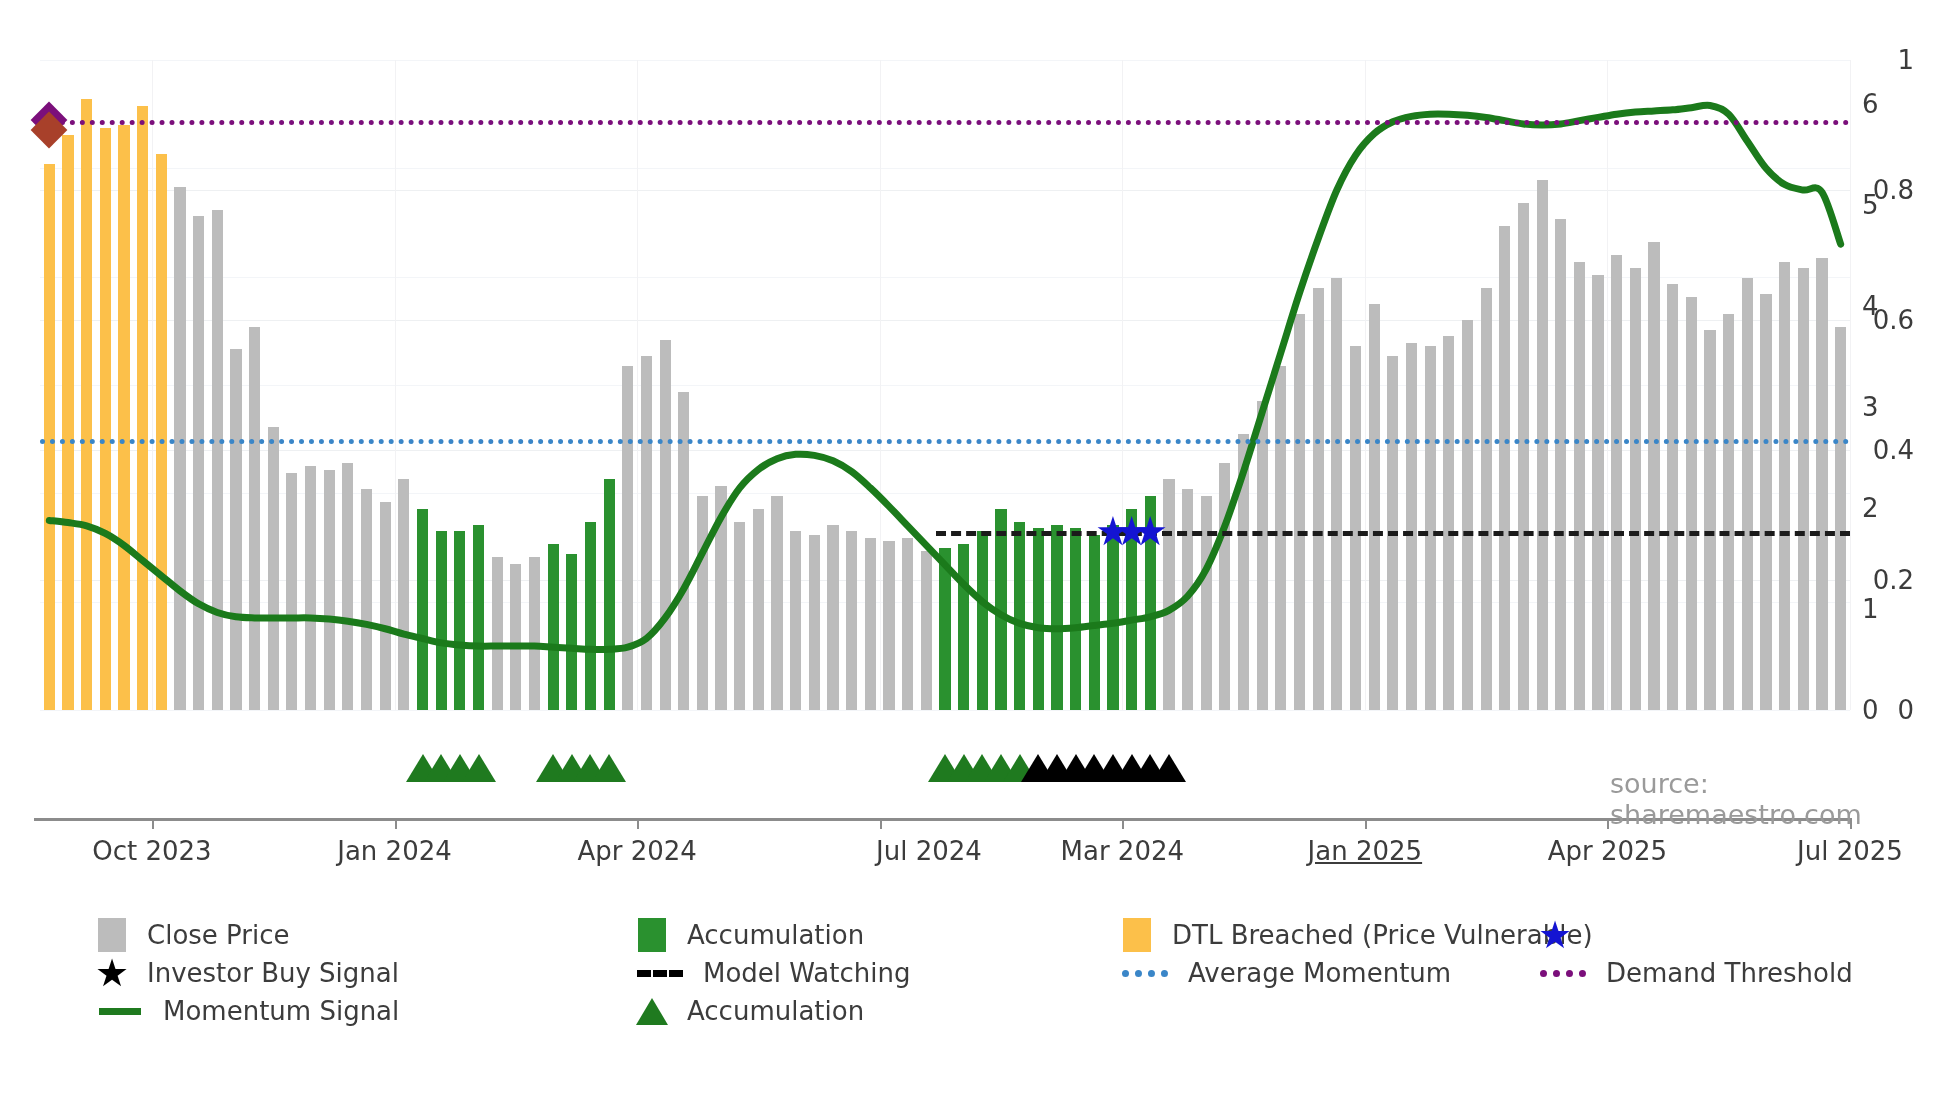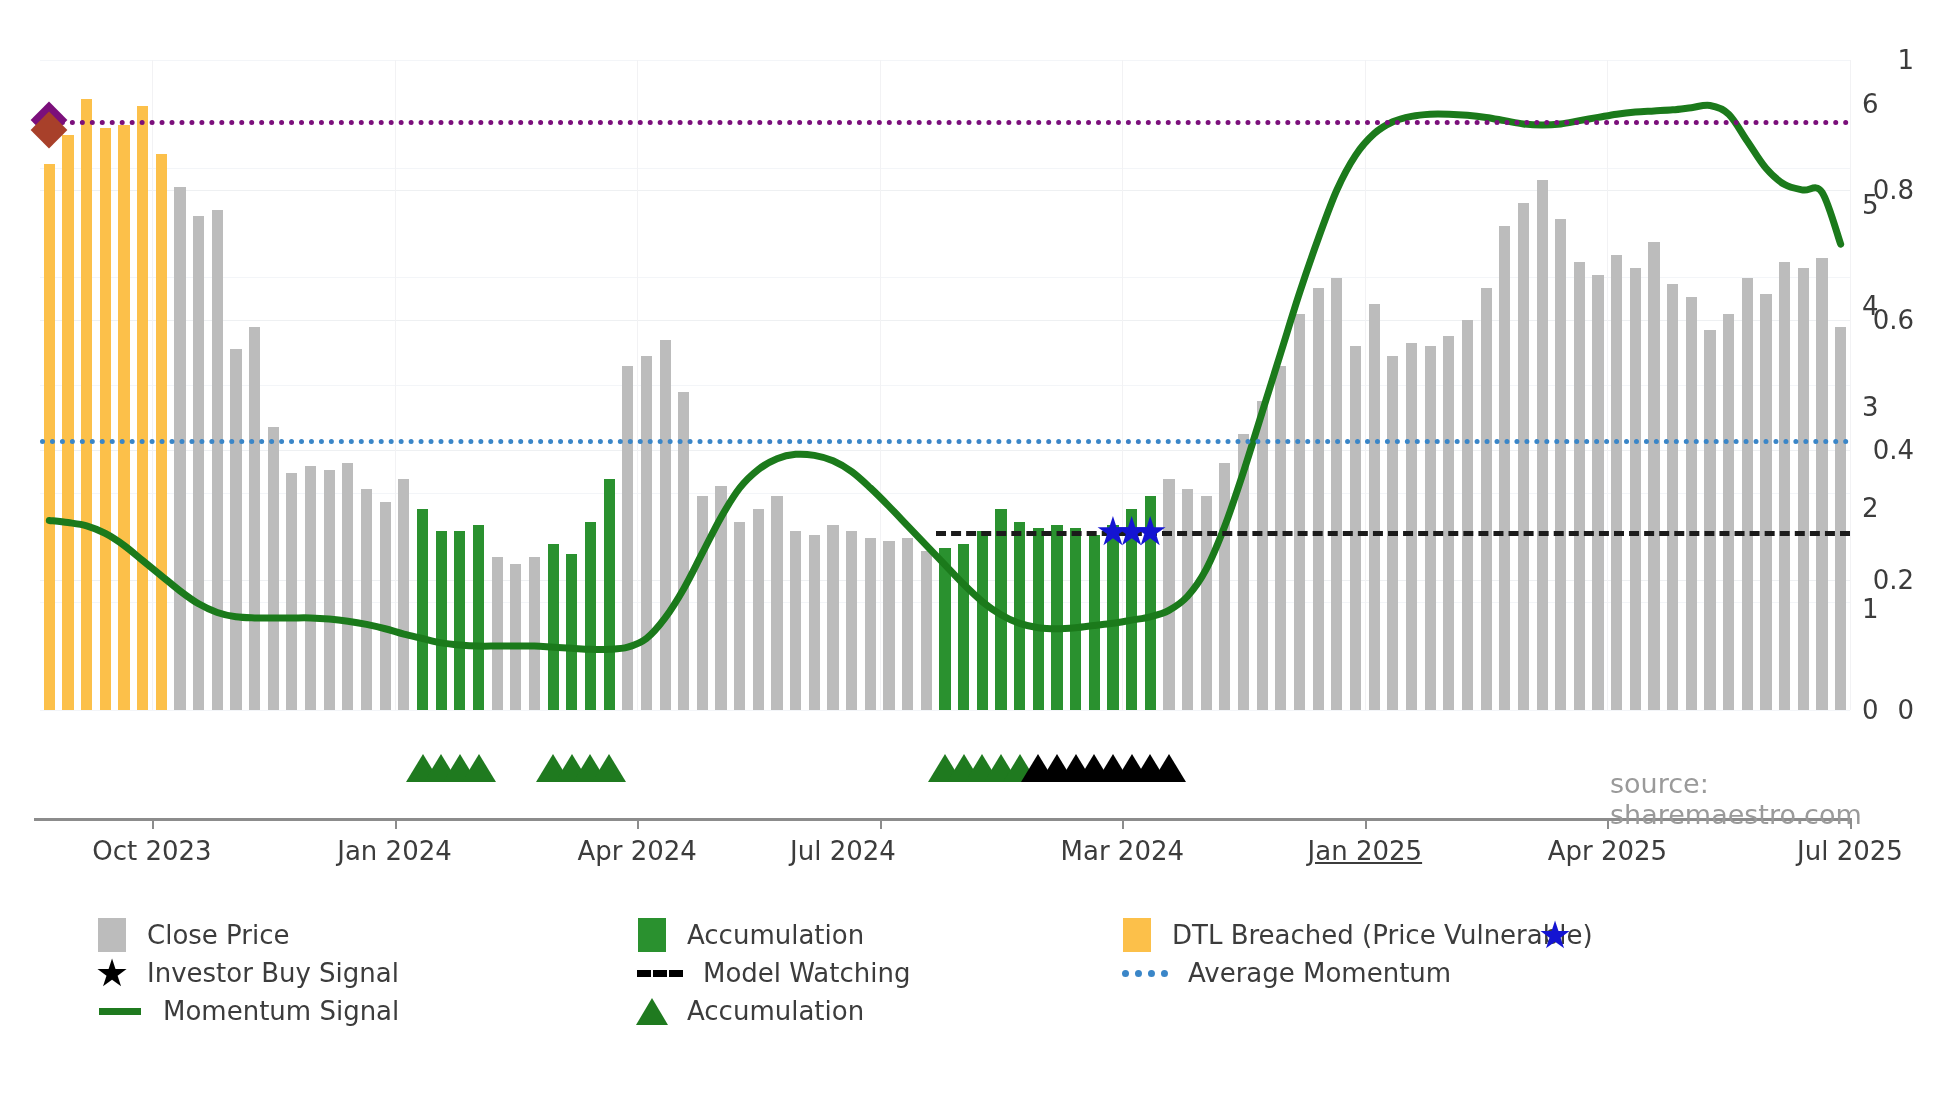--- a/index.html
+++ b/index.html
@@ -252,21 +252,21 @@
 
   <div class="xaxis-line"></div>
   <div id="xaxis-ticks">
       <div class="xtick-mark" style="left: 151.959px;"></div>
       <div class="xtick-label" style="left: 151.959px;">Oct 2023</div>
       <div class="xtick-mark" style="left: 394.536px;"></div>
       <div class="xtick-label" style="left: 394.536px;">Jan 2024</div>
       <div class="xtick-mark" style="left: 637.113px;"></div>
       <div class="xtick-label" style="left: 637.113px;">Apr 2024</div>
       <div class="xtick-mark" style="left: 879.691px;"></div>
-      <div class="xtick-label" style="left: 843px;">Jul 2024</div>
+      <div class="xtick-label" style="left: 929px;">Jul 2024</div>
       <div class="xtick-mark" style="left: 1122.27px;"></div>
       <div class="xtick-label" style="left: 1122.27px;">Mar 2024</div>
       <div class="xtick-mark" style="left: 1364.85px;"></div>
       <div class="xtick-label" style="left: 1364.85px; text-decoration: underline;">Jan 2025</div>
       <div class="xtick-mark" style="left: 1607.42px;"></div>
       <div class="xtick-label" style="left: 1607.42px;">Apr 2025</div>
       <div class="xtick-mark" style="left: 1850px;"></div>
       <div class="xtick-label" style="left: 1850px;">Jul 2025</div>
     </div>
 
@@ -310,20 +310,26 @@
             <span class="sw-dot"></span>
           </span>
         <span class="legend-label">Average Momentum</span>
       </div>
       <div class="legend-item" style="left:540px;">
         <span class="sw sw-wide">
             <span class="sw-dash"></span>
           </span>
         <span class="legend-label">Model Watching</span>
       </div>
+      <div class="legend-item" style="left:1443px;">
+        <span class="sw sw-wide">
+            <span class="sw-dot purple"></span>
+          </span>
+        <span class="legend-label">Demand Threshold</span>
+      </div>
     </div>
     <div class="legend-row" style="margin-top:0px;">
       <div class="legend-item" style="left:0px;">
         <span class="sw sw-wide">
             <span class="sw-line"></span>
           </span>
         <span class="legend-label">Momentum Signal</span>
       </div>
       <div class="legend-item" style="left:540px;">
         <span class="sw">

